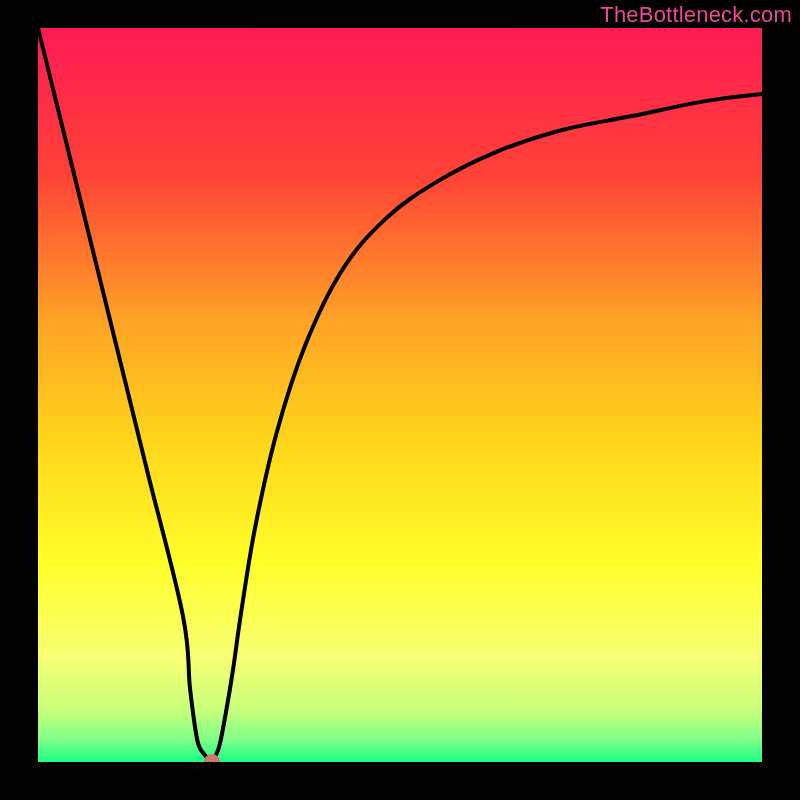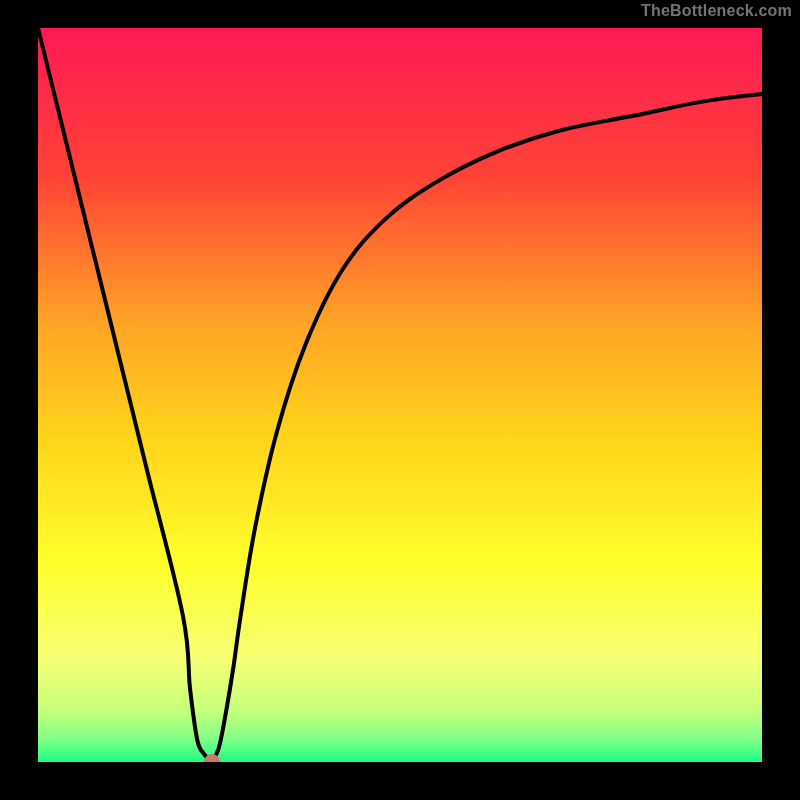--- a/index.html
+++ b/index.html
@@ -14,23 +14,23 @@
   .frame {
     position: relative;
     width: 800px;
     height: 800px;
     background: #000;
   }
   .watermark {
     position: absolute;
     top: 2px;
     right: 8px;
-    color: #737373;
-    font-size: 16px;
-    font-weight: bold;
+    color: #ec4899;
+    font-size: 22px;
+    font-weight: normal;
     letter-spacing: 0.2px;
     z-index: 10;
   }
   .plot {
     position: absolute;
     top: 28px;
     left: 38px;
     width: 724px;
     height: 734px;
     overflow: hidden;

